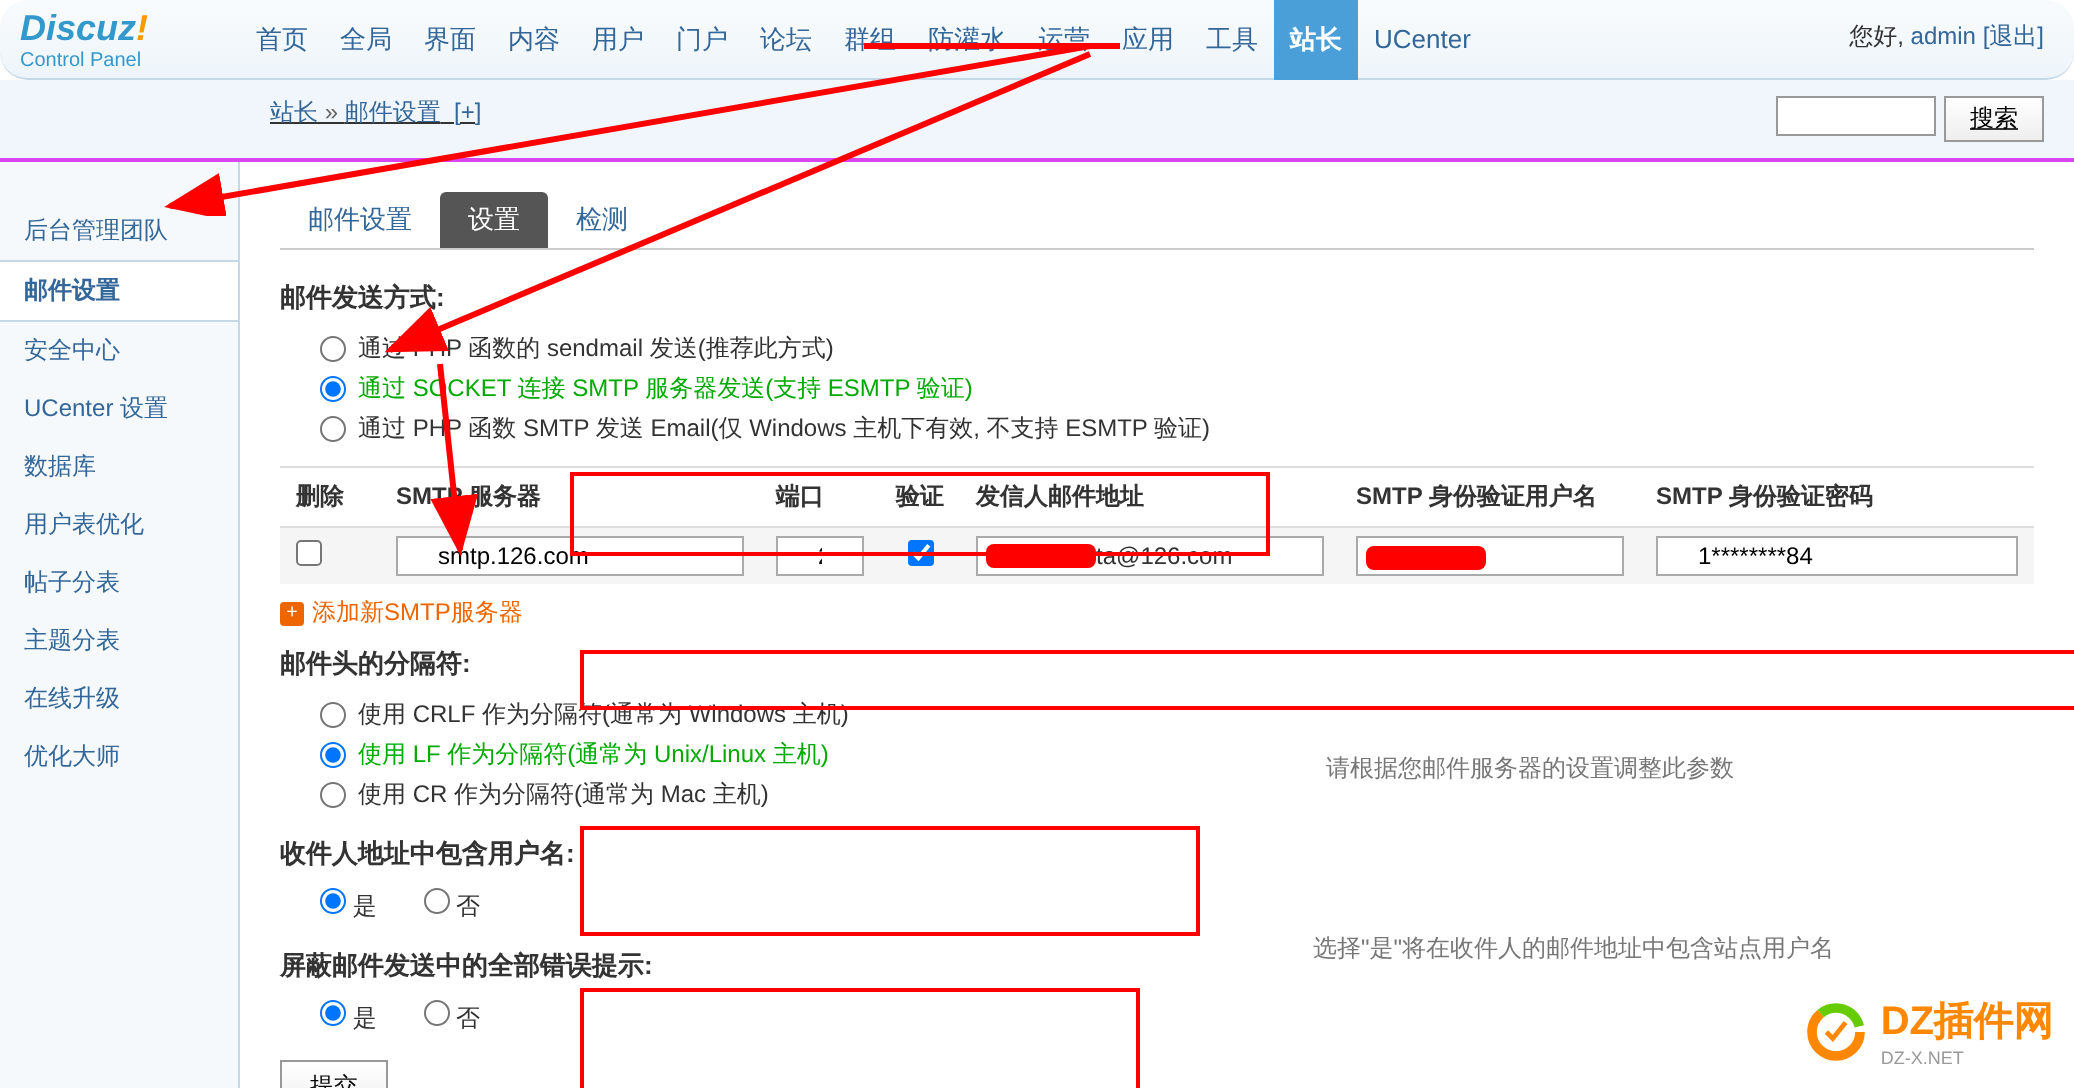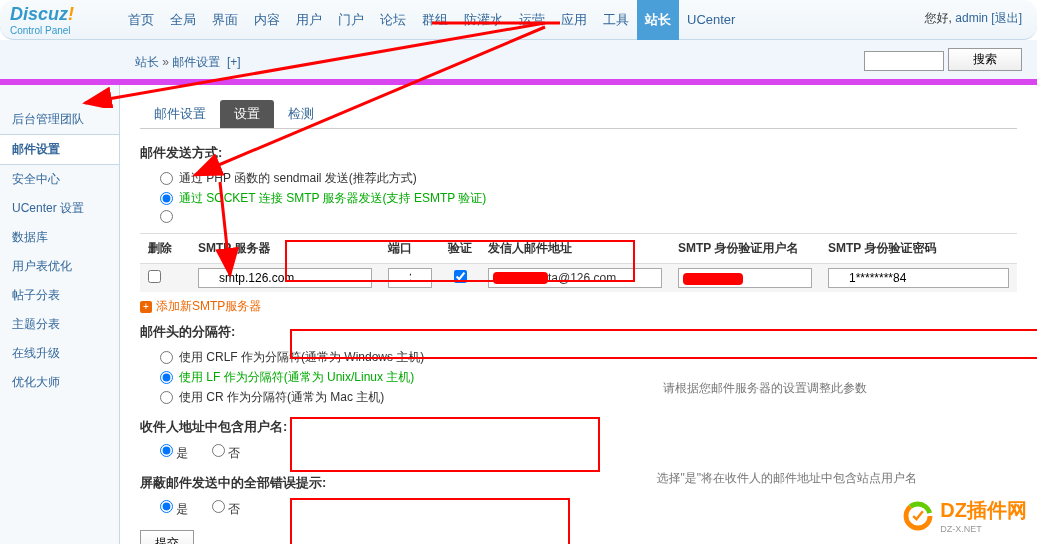--- a/index.html
+++ b/index.html
@@ -11,25 +11,25 @@
     .logo-main .excl { color: #ff9900; }
     .logo-sub { color: #3399cc; font-size: 10px; }
     
     .nav { display: flex; flex: 1; align-items: stretch; height: 40px; }
     .nav-item { padding: 0 8px; color: #336699; text-decoration: none; cursor: pointer; display: flex; align-items: center; font-size: 13px; }
     .nav-item.active { background: #4a9fd8; color: #fff; font-weight: bold; position: relative; }
     
     .user-info { position: absolute; right: 15px; top: 10px; font-size: 12px; }
     .user-info a { color: #336699; text-decoration: none; }
     
-    .breadcrumb-row { padding: 8px 15px 8px 135px; border-bottom: 6px solid #d946ef; background: #f0f6fb; display: flex; align-items: flex-end; }
+    .breadcrumb-row { padding: 8px 15px 8px 135px; border-bottom: 2px solid #d946ef; background: #f0f6fb; display: flex; align-items: flex-start; text-decoration: underline; }
     .breadcrumb { flex: 1; color: #666; }
     .breadcrumb a { color: #336699; text-decoration: none; }
     .search-input { width: 80px; border: 1px solid #999; padding: 2px 4px; font-size: 12px; }
-    .search-btn { border: 1px solid #999; background: linear-gradient(#fff,#eee); padding: 2px 24px; font-size: 12px; cursor: pointer; margin-left: 4px; }
+    .search-btn { border: 1px solid #999; background: linear-gradient(#fff,#eee); padding: 2px 12px; font-size: 12px; cursor: pointer; margin-left: 4px; }
     
     .main { display: flex; }
     .sidebar { width: 120px; background: #f5f9fc; border-right: 1px solid #c5d8e8; padding-top: 20px; min-height: 500px; }
     .sidebar-item { display: block; padding: 6px 12px; color: #336699; text-decoration: none; cursor: pointer; font-size: 12px; }
     .sidebar-item.active { background: #fff; color: #336699; font-weight: bold; border-top: 1px solid #c5d8e8; border-bottom: 1px solid #c5d8e8; }
     
     .content { flex: 1; padding: 15px 20px; position: relative; }
     .tabs { display: flex; border-bottom: 1px solid #ccc; margin-bottom: 15px; }
     .tab { padding: 5px 14px; cursor: pointer; color: #336699; font-size: 13px; }
     .tab.active { background: #555; color: #fff; border-radius: 3px 3px 0 0; }
@@ -171,20 +171,21 @@
       <div class="radio-row">
           <input type="radio" name="m1" style="">
           <span>通过 PHP 函数的 sendmail 发送(推荐此方式)</span>
         </div>
       <div class="radio-row">
           <input type="radio" name="m1" checked="" style="">
           <span class="green">通过 SOCKET 连接 SMTP 服务器发送(支持 ESMTP 验证)</span>
         </div>
       <div class="radio-row">
           <input type="radio" name="m1" style="">
+          <span>通过 PHP 函数 SMTP 发送 Email(仅 Windows 主机下有效, 不支持 ESMTP 验证)</span>
         </div>
     </div>
 
     <table class="smtp">
       <tbody>
           <tr>
         <th style="width:50px">删除</th>
         <th style="width:190px">SMTP 服务器</th>
         <th style="width:60px">端口</th>
         <th style="width:40px">验证</th>

